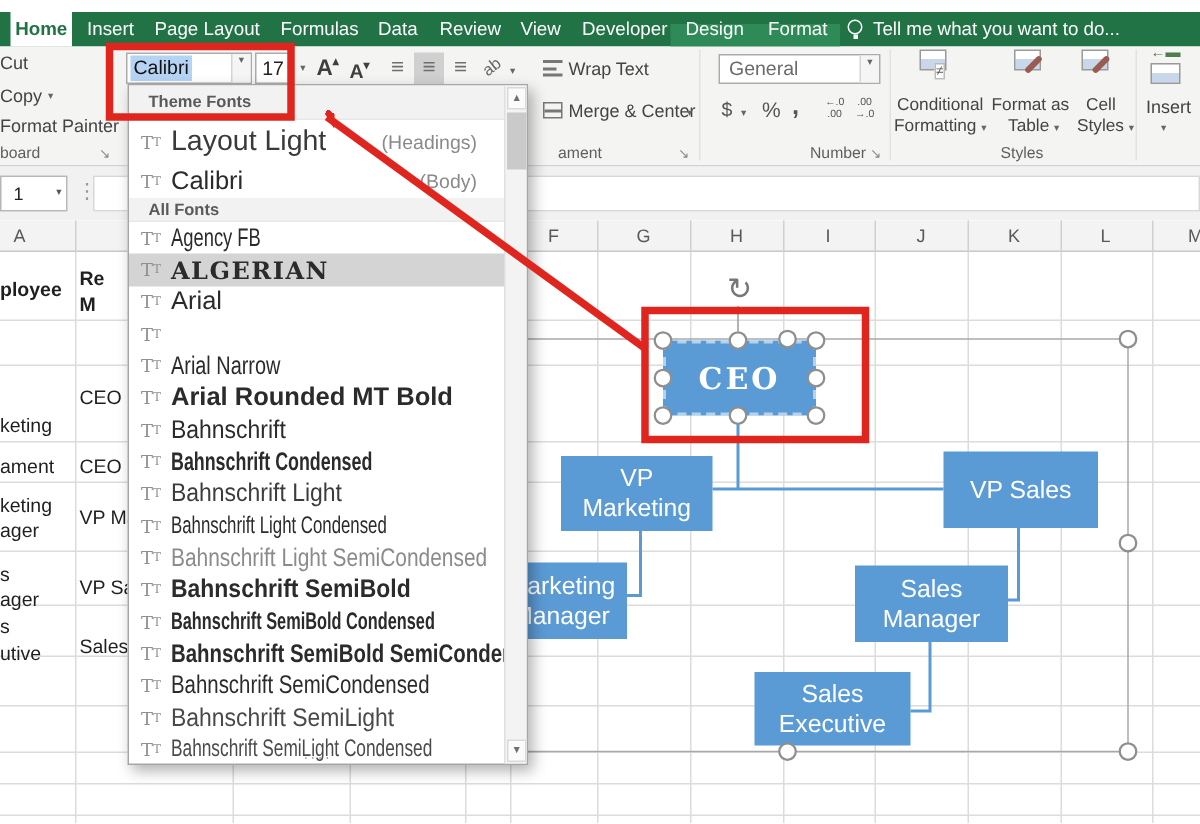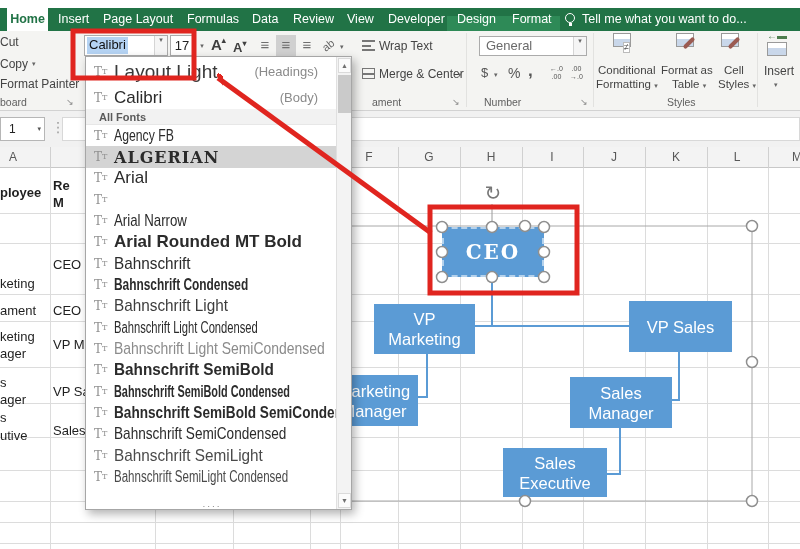--- a/index.html
+++ b/index.html
@@ -184,21 +184,21 @@
     <div class="abs" style="left:508px;top:34px;font-size:14px;color:#555">%</div>
     <div class="abs" style="left:528px;top:30px;font-size:17px;font-weight:bold;color:#555">,</div>
     <div class="decic" style="left:550px;top:34px">
       <div>←.0</div>
         <div>.00</div>
     </div>
     <div class="decic" style="left:570px;top:34px">
       <div>.00</div>
         <div>→.0</div>
     </div>
-    <div class="glabel" style="left:484px;top:65px">Number</div>
+    <div class="glabel" style="left:540px;top:65px">Number</div>
     <div class="launcher" style="left:580px;top:66px">↘</div>
     <div class="gsep" style="left:593px"></div>
 
     <div class="bigicon" style="left:613px;top:2px">
       <div class="cellgrid"></div>
         <div style="position:absolute;left:10px;top:9px;font-size:9px;color:#555;background:#fff;border:1px solid #bbb;line-height:9px">≠</div>
     </div>
     <div class="rtxt" style="left:598px;top:33px;font-size:11.5px">Conditional</div>
     <div class="rtxt" style="left:596px;top:47px;font-size:11.5px"><span>Formatting</span> <span class="chev">▾</span></div>
     <div class="bigicon" style="left:676px;top:2px">
@@ -333,20 +333,21 @@
       <circle cx="544" cy="277" r="5.5"></circle>
       <circle cx="525" cy="226" r="5.5"></circle>
       <circle cx="752" cy="226" r="5.5"></circle>
       <circle cx="752" cy="362" r="5.5"></circle>
       <circle cx="752" cy="501" r="5.5"></circle>
       <circle cx="525" cy="501" r="5.5"></circle>
     </g>
   </svg>
 
   <div class="abs" id="fontdd">
+    <div class="ddsec" style="height:23px;line-height:23px">Theme Fonts</div>
     <div class="fitem" style="height:29px">
       <span class="ttficon">T<span class="t2">T</span></span>
       <span class="fname f-cal-light">Layout Light</span>
       <span class="ftag">(Headings)</span>
     </div>
     <div class="fitem" style="height:23px">
       <span class="ttficon">T<span class="t2">T</span></span>
       <span class="fname f-cal">Calibri</span>
       <span class="ftag">(Body)</span>
     </div>

